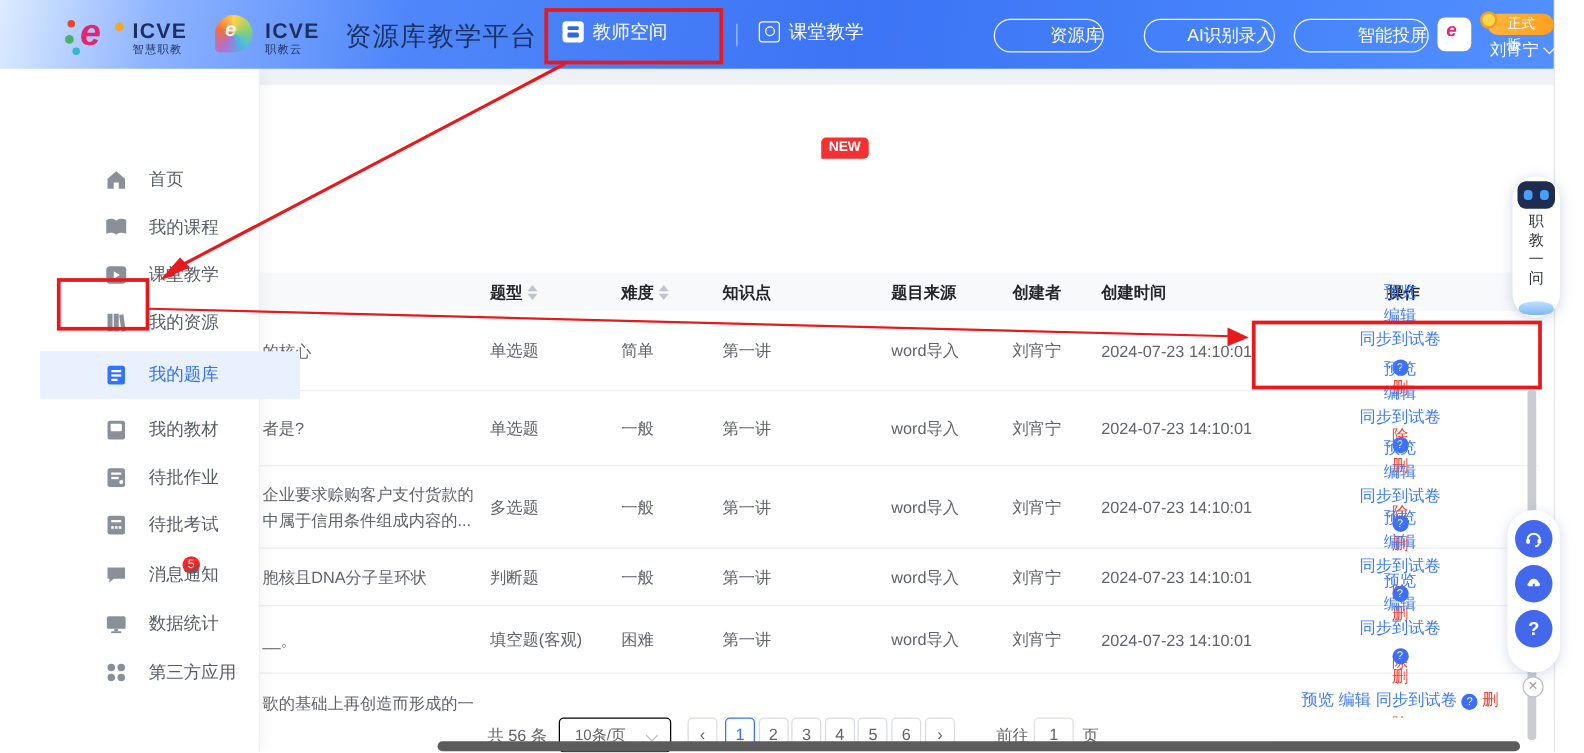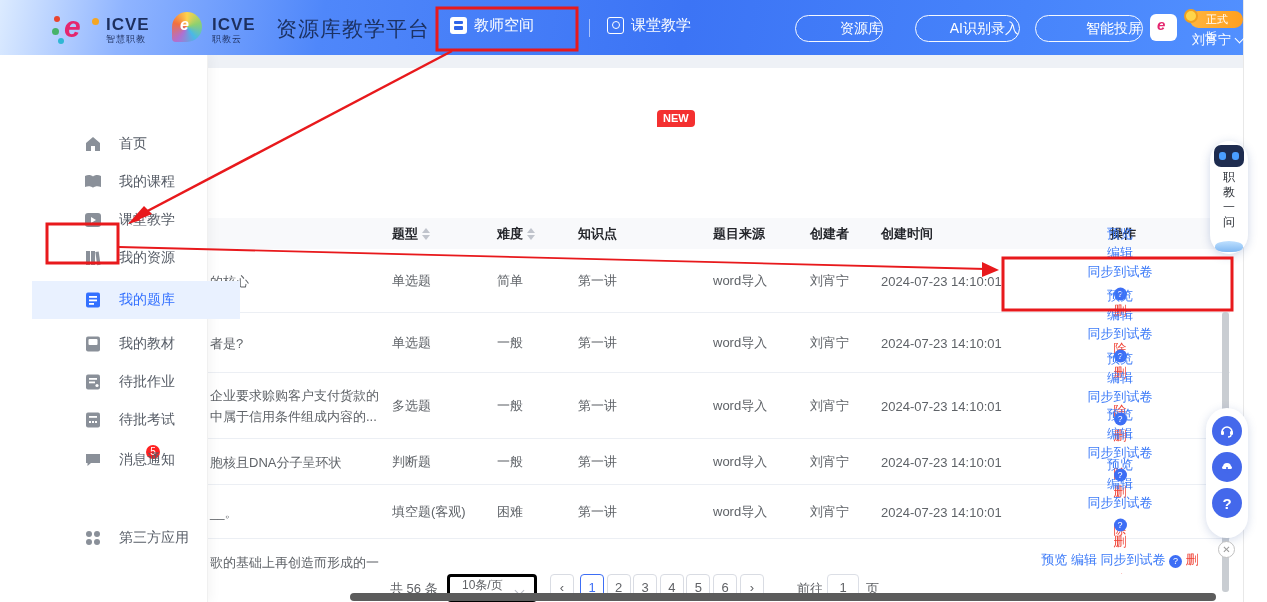--- a/index.html
+++ b/index.html
@@ -96,22 +96,22 @@
   .alink{color:#3d7bf8;cursor:pointer;} .dlink{color:#f04134;cursor:pointer;}
   .c-act .qmark{vertical-align:-2px;}
 
   
   #partial-q{left:210px;top:554px;width:180px;font-size:13px;color:#5f6368;z-index:1;}
   #partial-act{left:1012px;top:551px;width:216px;text-align:center;font-size:13px;z-index:1;}
 
   
   #pagebar{left:0;top:574px;width:1243px;height:28px;background:#fff;z-index:2;font-size:13px;color:#606266;}
   #total-count{position:absolute;left:390px;top:6px;}
-  #size-select{position:absolute;left:447px;top:0;width:90px;height:28px;border:3px solid #000000;border-radius:4px;
-    display:flex;align-items:flex-start;padding-left:12px;color:#606266;font-size:12px;}
+  #size-select{position:absolute;left:447px;top:0;width:90px;height:28px;border:1px solid #000000;border-radius:4px;
+    display:flex;align-items:center;padding-left:12px;color:#606266;font-size:12px;}
   #size-select .caret-down{top:10px;}
   .pbtn{position:absolute;top:0;width:24px;height:26px;border:1px solid #d9dce3;border-radius:4px;background:#fff;
     display:flex;align-items:center;justify-content:center;color:#606266;cursor:pointer;font-size:13px;}
   .pbtn.active{border-color:#3d6ef5;color:#3d6ef5;}
   #goto-label{position:absolute;left:797px;top:6px;}
   #goto-input{position:absolute;left:827px;top:0;width:32px;height:26px;border:1px solid #dcdfe6;border-radius:4px;text-align:center;font-size:13px;color:#606266;outline:none;}
   #page-label{position:absolute;left:866px;top:6px;}
 
   
   #hscroll{left:350px;top:593px;width:866px;height:8px;background:#5c5c5c;border-radius:4px;z-index:8;}
@@ -452,20 +452,28 @@
             <path d="M5 10h2v2H5Zm3 0h2v2H8Zm3 0h2v2h-2Z" fill="#fff"></path>
           </svg></span>
         <span class="slabel">待批考试</span>
       </div>
       <div class="side-item" style="top: 386px;">
         <span class="sicon"><svg width="18" height="18" viewBox="0 0 18 18">
             <path d="M2 3h14v9H7l-3.5 3V12H2Z" fill="currentColor"></path>
           </svg><span class="sbadge">5</span></span>
         <span class="slabel">消息通知</span>
       </div>
+      <div class="side-item" style="top: 425px;">
+        <span class="sicon"><svg width="18" height="18" viewBox="0 0 18 18">
+            <rect x="1.5" y="3" width="15" height="10" rx="1.5" fill="currentColor"></rect>
+            <rect x="7.5" y="13" width="3" height="2" fill="currentColor"></rect>
+            <rect x="5" y="15" width="8" height="1.5" fill="currentColor"></rect>
+          </svg></span>
+        <span class="slabel">数据统计</span>
+      </div>
       <div class="side-item" style="top: 464px;">
         <span class="sicon"><svg width="18" height="18" viewBox="0 0 18 18">
             <circle cx="5" cy="5" r="3" fill="currentColor"></circle>
             <circle cx="13" cy="5" r="3" fill="currentColor"></circle>
             <circle cx="5" cy="13" r="3" fill="currentColor"></circle>
             <circle cx="13" cy="13" r="3" fill="currentColor"></circle>
           </svg></span>
         <span class="slabel">第三方应用</span>
       </div>
     </div>

